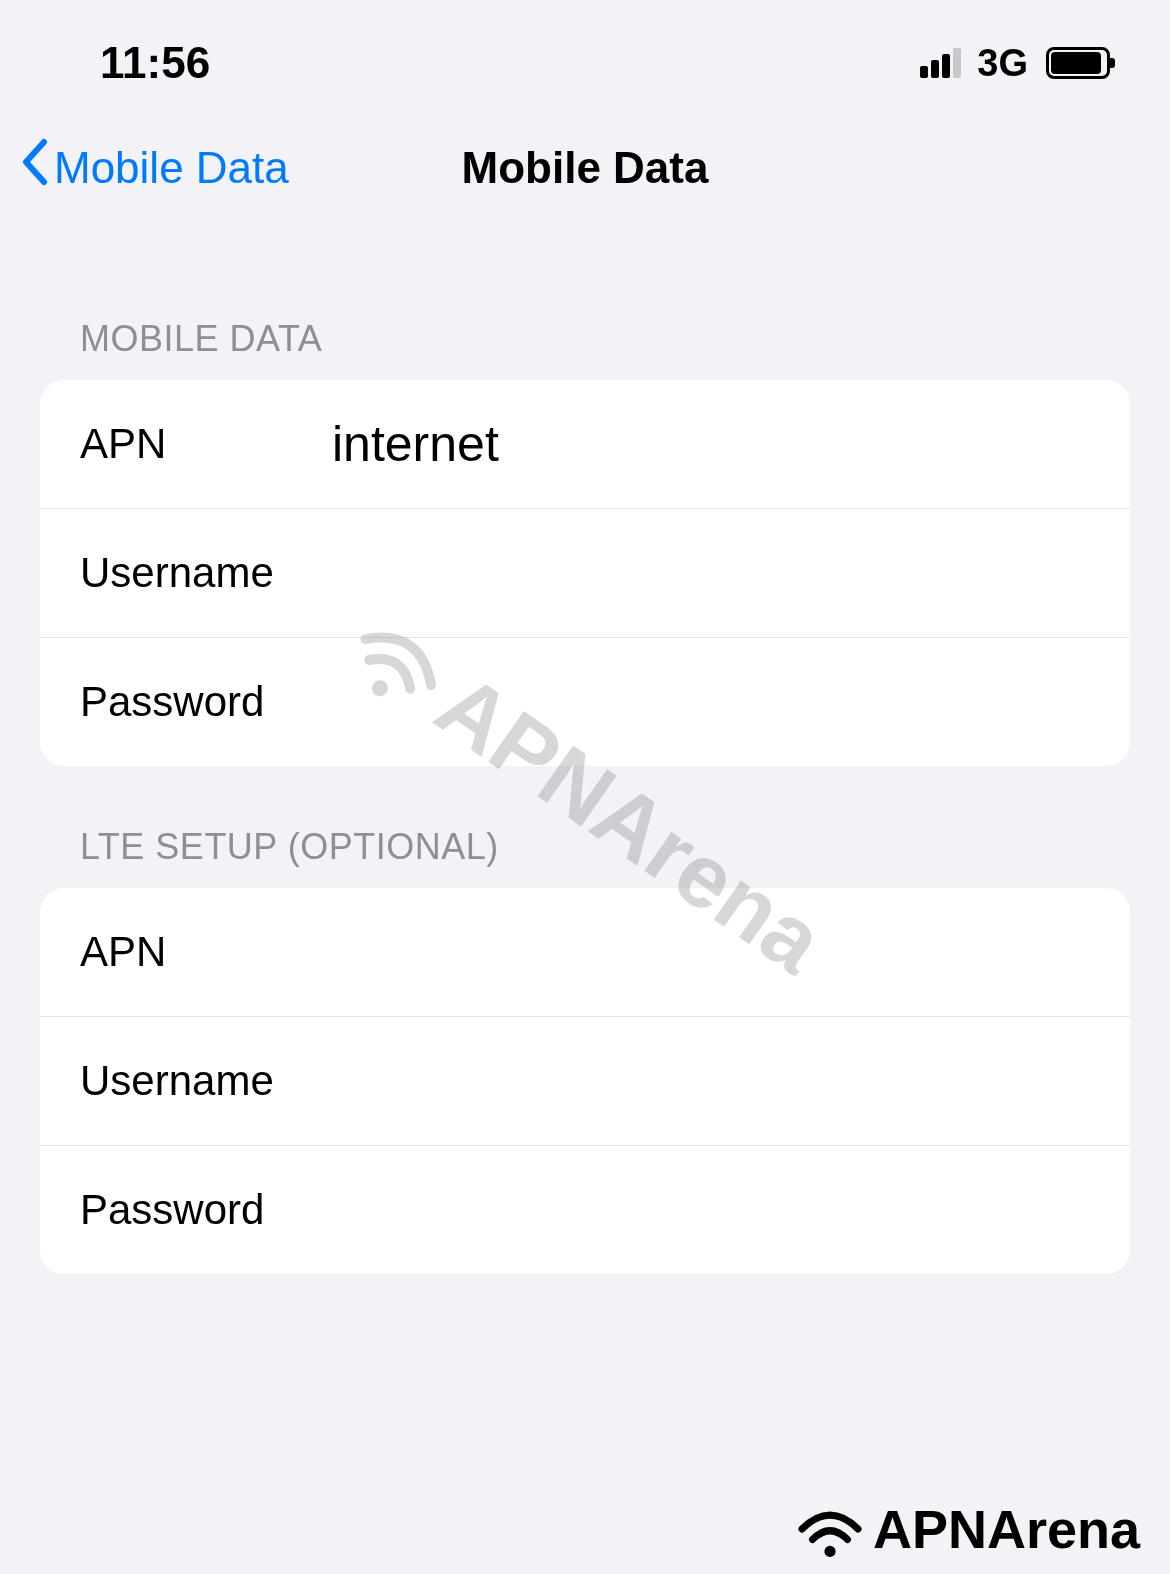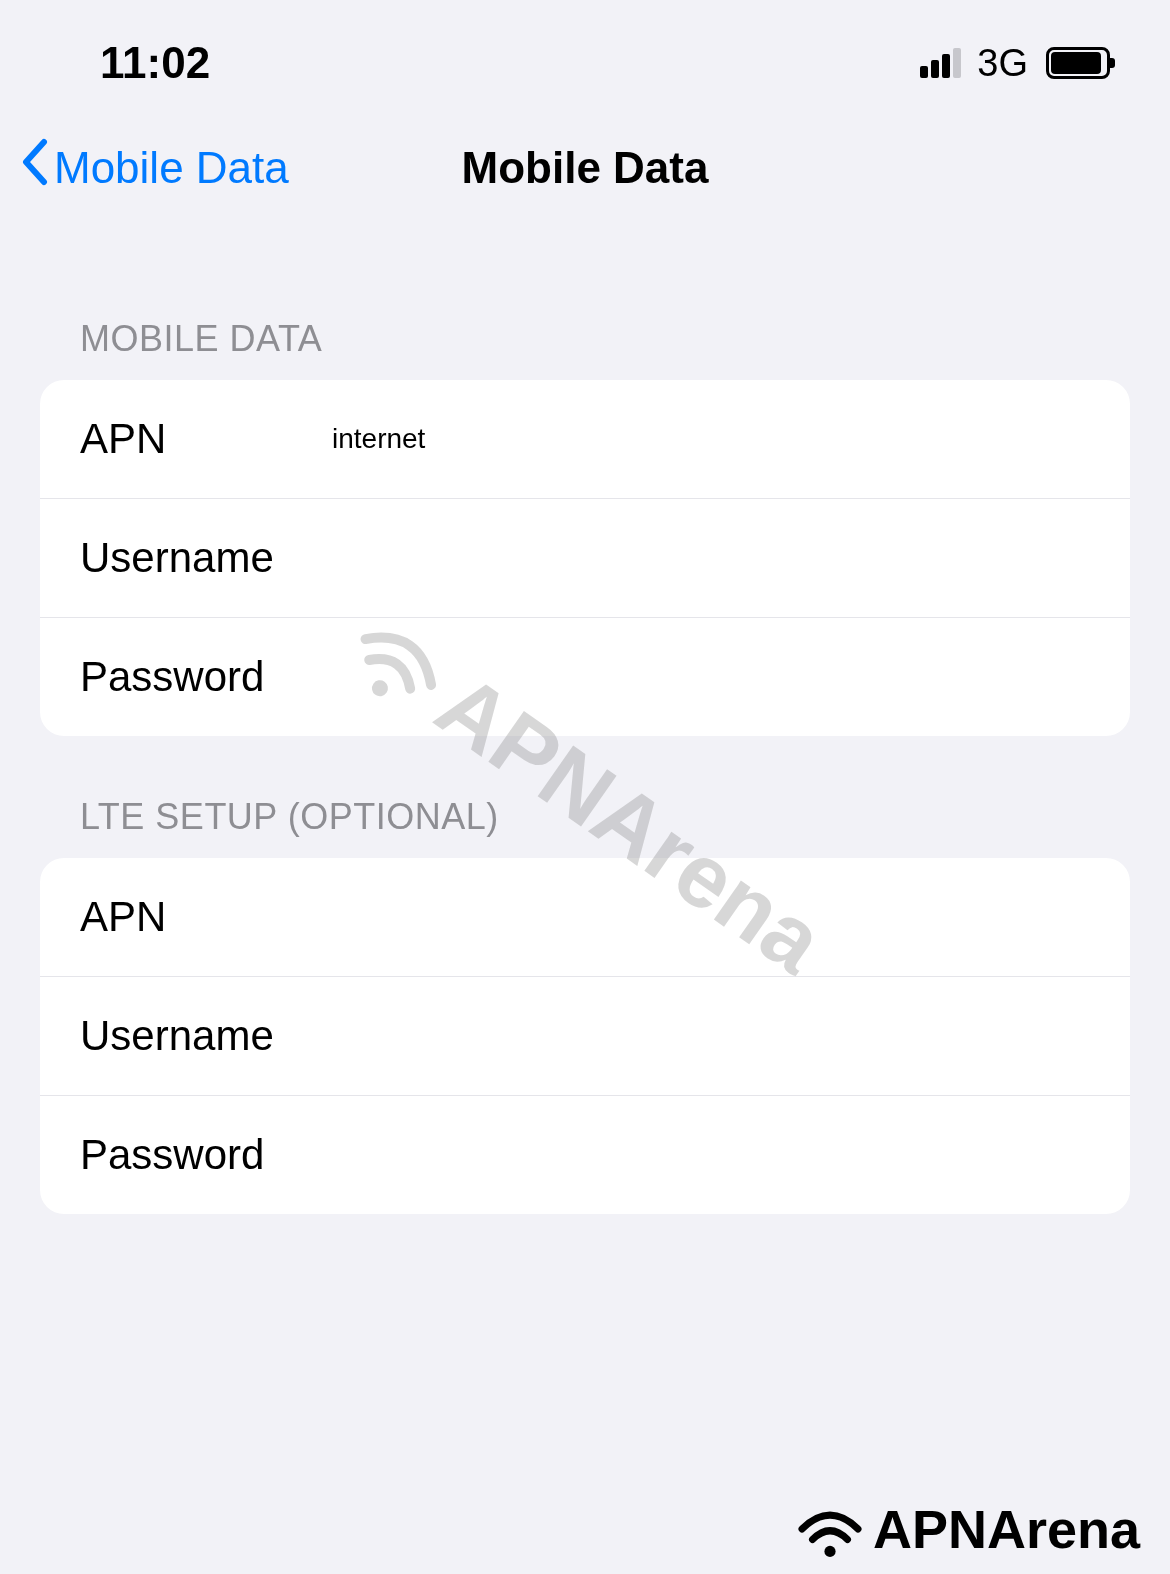--- a/index.html
+++ b/index.html
@@ -41,21 +41,21 @@
     .signal-bar {
       width: 8px;
       background: #000;
       border-radius: 2px;
     }
     .signal-bar.inactive {
       background: #c7c7cc;
     }
     .network-label {
       font-size: 38px;
-      font-weight: 400;
+      font-weight: 700;
       color: #000;
       margin-left: 6px;
     }
     .battery {
       width: 64px;
       height: 32px;
       border: 3px solid #000;
       border-radius: 8px;
       position: relative;
       margin-left: 8px;
@@ -134,21 +134,21 @@
       border-bottom: none;
     }
     .row-label {
       font-size: 42px;
       font-weight: 400;
       color: #000;
       width: 240px;
       flex-shrink: 0;
     }
     .row-value {
-      font-size: 28px;
+      font-size: 50px;
       font-weight: 400;
       color: #000;
       border: none;
       outline: none;
       background: transparent;
       flex: 1;
     }
     .watermark {
       position: absolute;
       left: 50%;
@@ -180,21 +180,21 @@
     }
     .wifi-footer {
       width: 70px;
       height: 70px;
     }
   </style>
 </head>
 <body>
 
 <div class="status-bar">
-  <div class="status-time">11:02</div>
+  <div class="status-time">11:56</div>
   <div class="status-right">
     <div class="signal-bars">
       <div class="signal-bar" style="height:12px"></div>
       <div class="signal-bar" style="height:18px"></div>
       <div class="signal-bar" style="height:24px"></div>
       <div class="signal-bar inactive" style="height:30px"></div>
     </div>
     <div class="network-label">3G</div>
     <div class="battery">
       <div class="battery-fill"></div>

